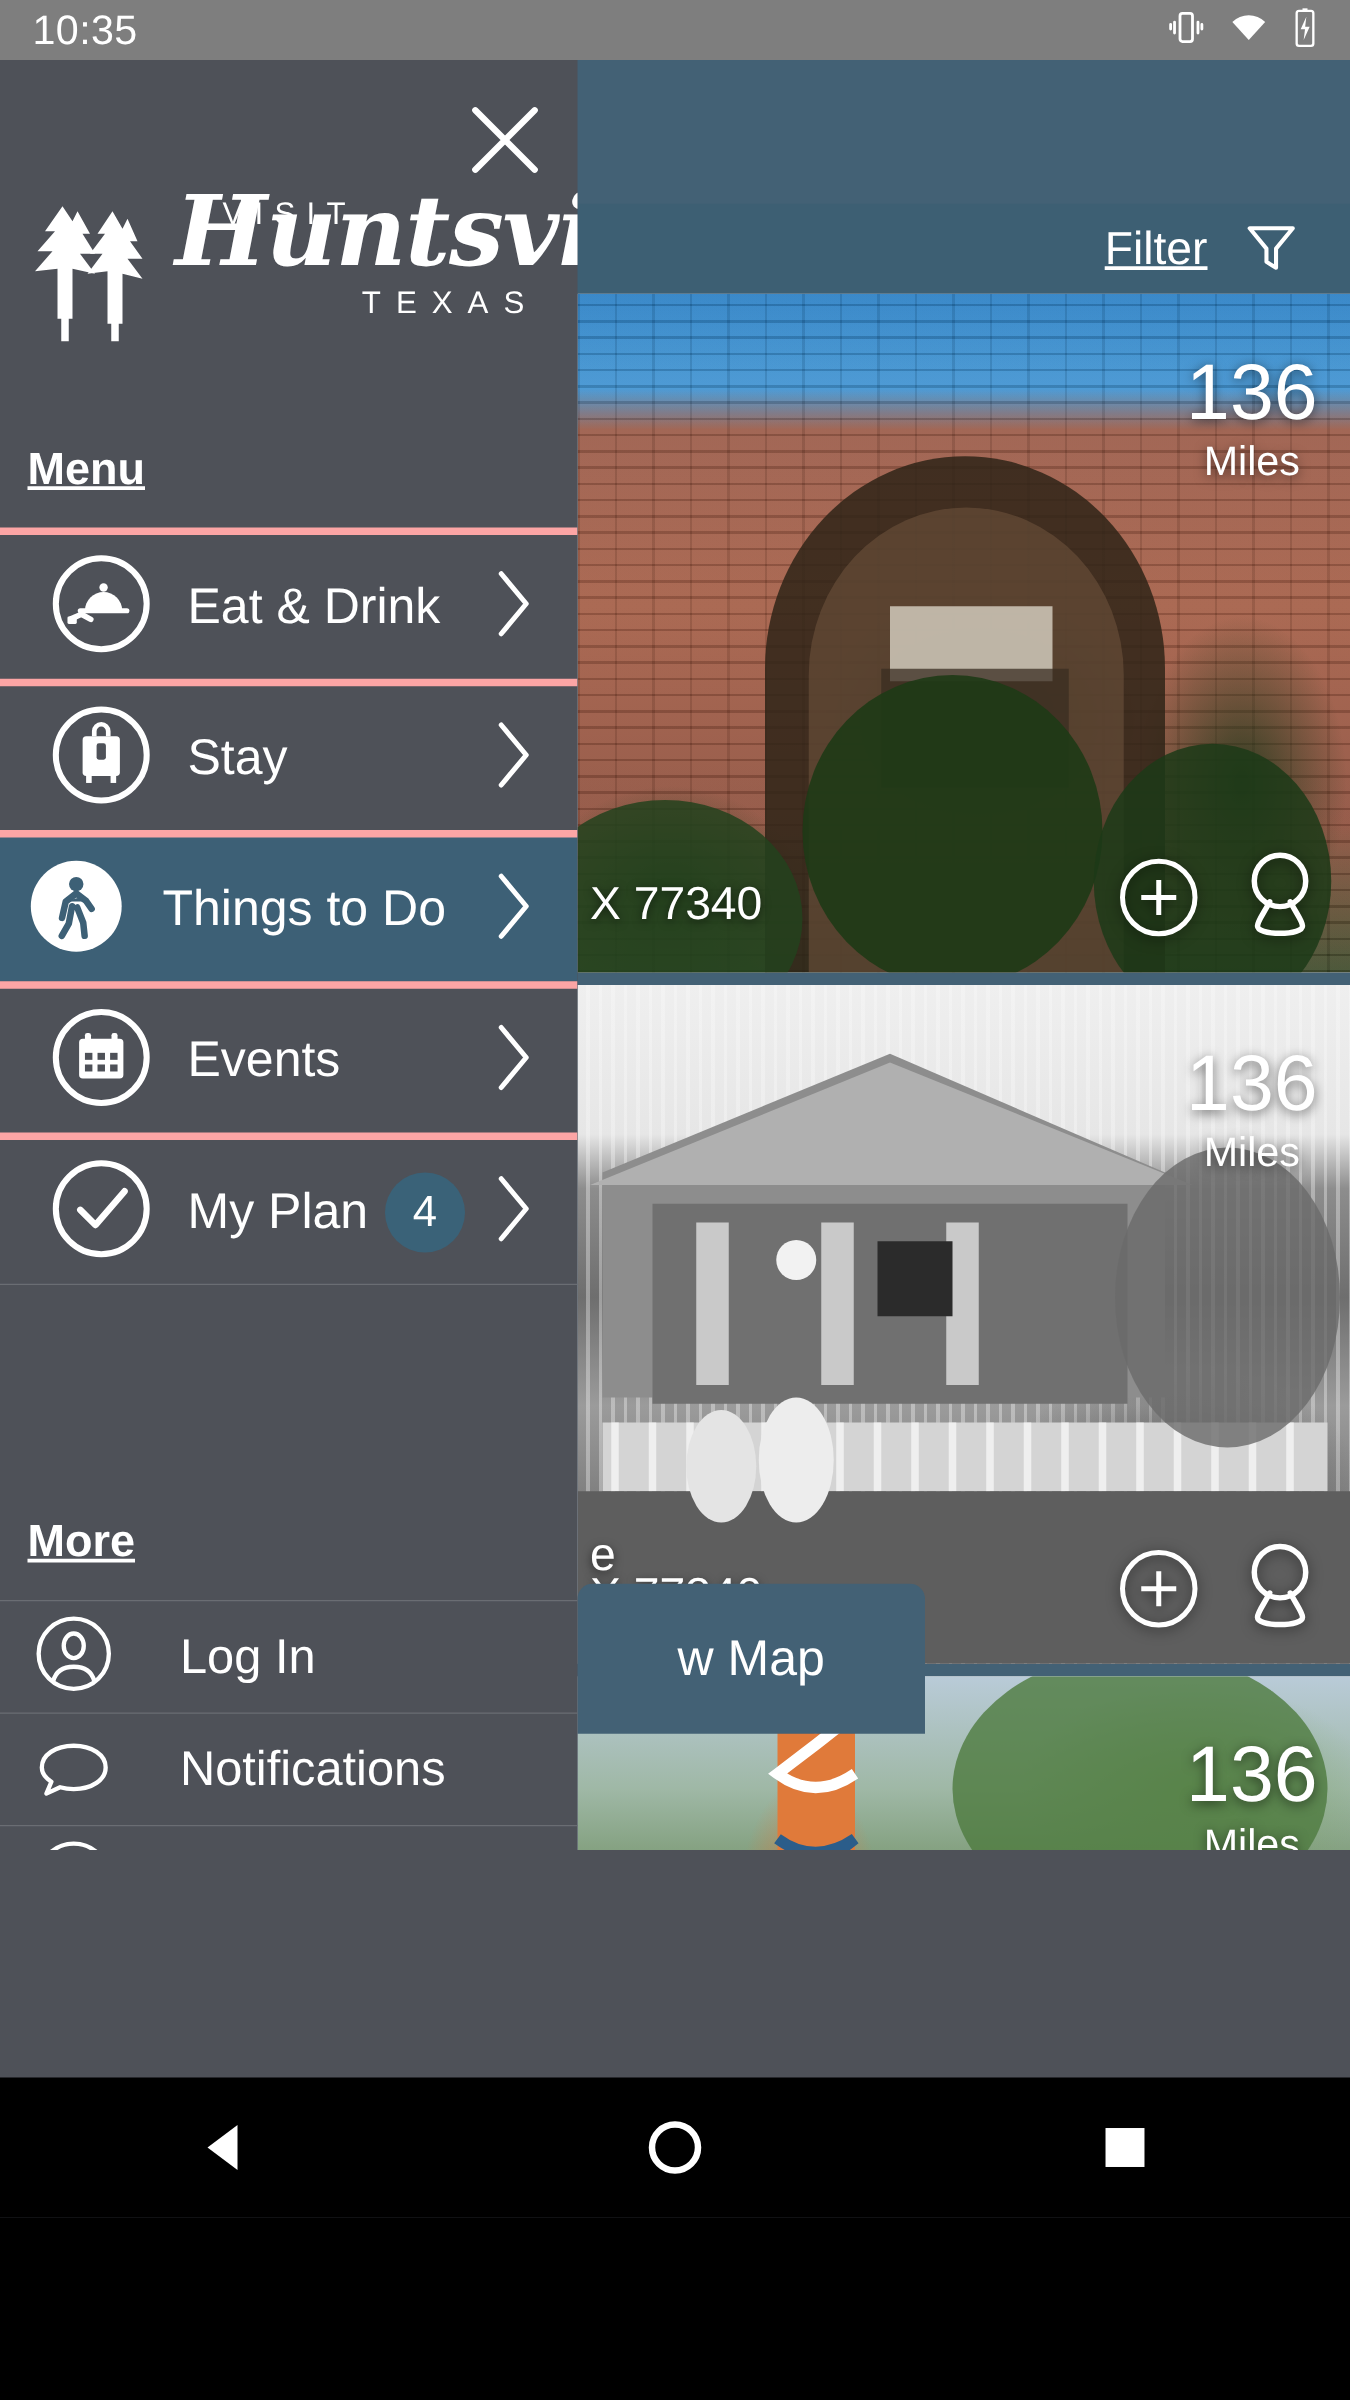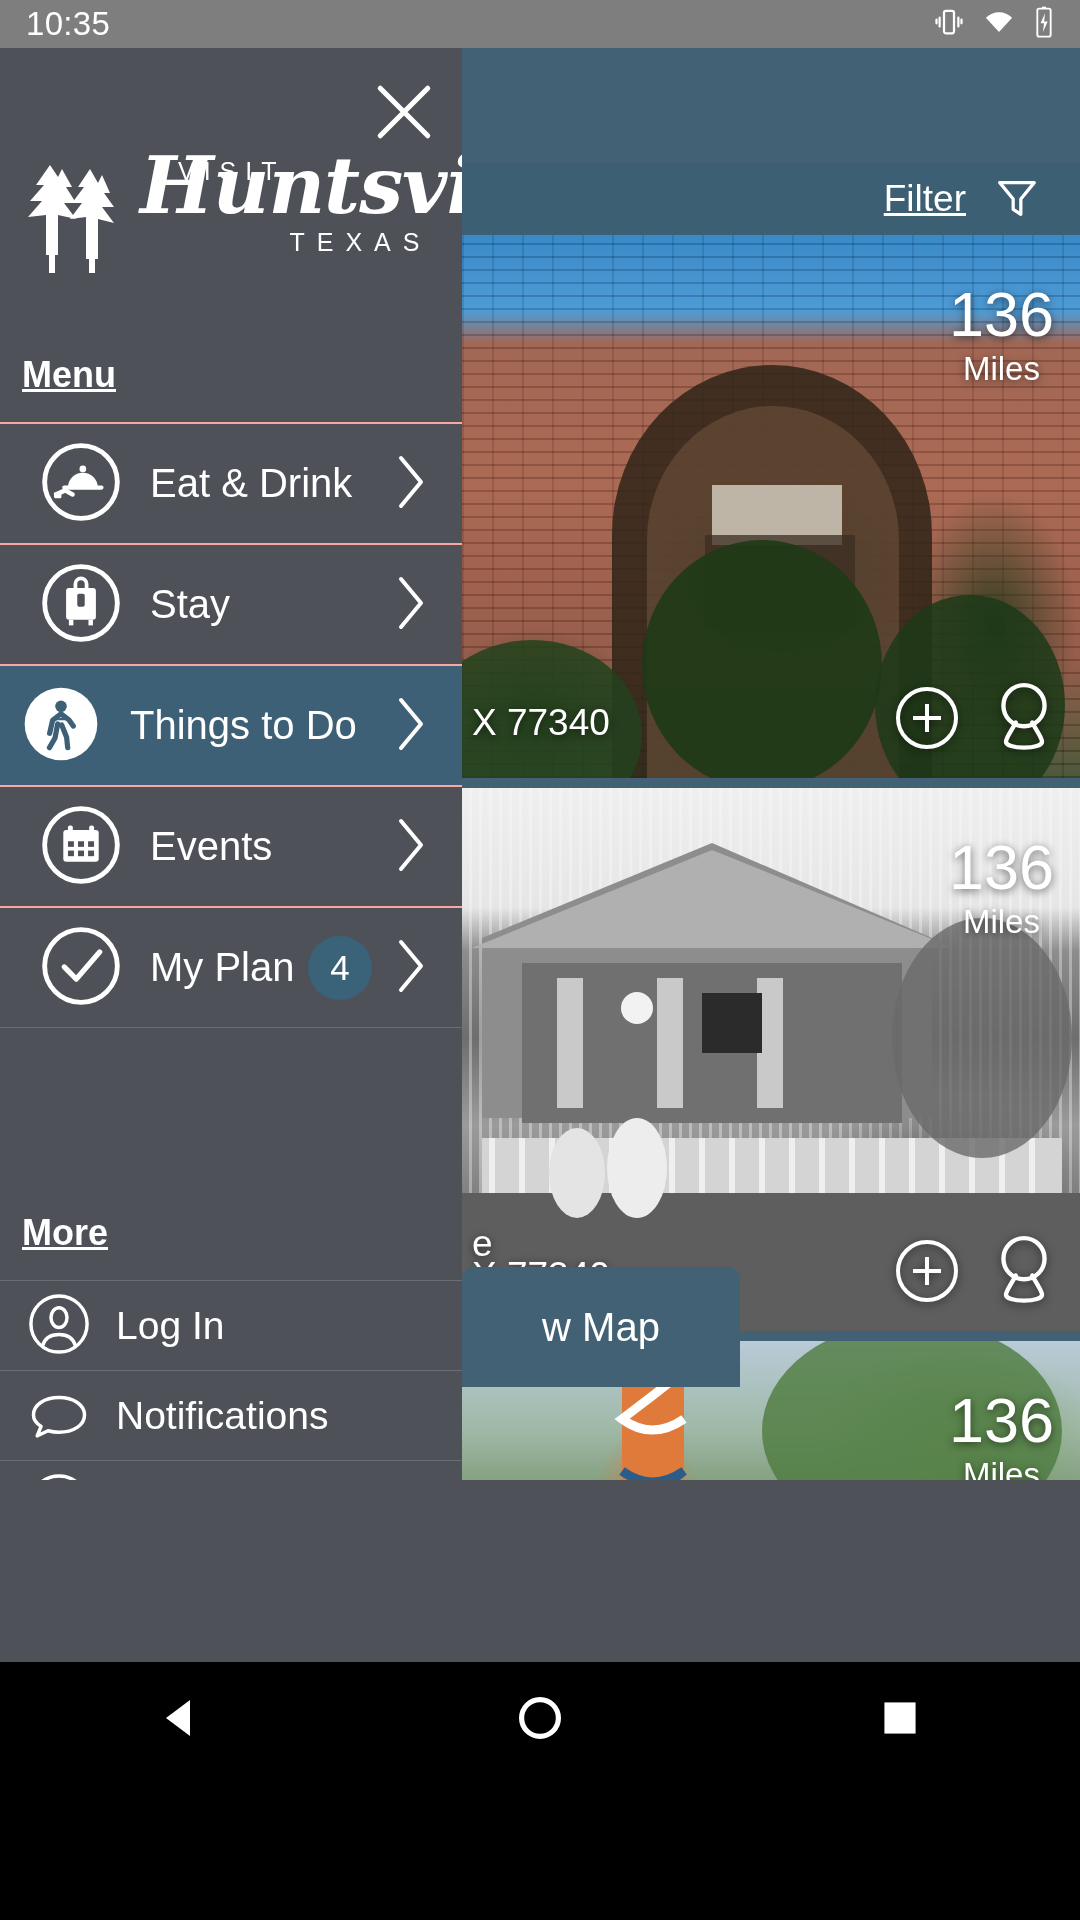--- a/index.html
+++ b/index.html
@@ -258,21 +258,21 @@
     padding: 26px 0 26px 22px;
     text-decoration: underline;
   }
   .menu-row {
     position: relative;
     height: 121px;
     display: flex;
     align-items: center;
     padding-left: 40px;
     box-sizing: border-box;
-    border-top: 2px solid #fca5a5;
+    border-top: 6px solid #fca5a5;
   }
   .menu-row.active { background: #3d6076; padding-left: 20px; }
   .menu-row .label {
     color: #ffffff;
     font-size: 40px;
     margin-left: 28px;
     flex: 1;
   }
   .menu-row .badge {
     width: 64px; height: 64px;
@@ -288,20 +288,21 @@
   .menu-row .chev { margin-right: 34px; }
 
   .more-row {
     position: relative;
     height: 90px;
     display: flex;
     align-items: center;
     padding-left: 28px;
     box-sizing: border-box;
     border-top: 1px solid #6a6d73;
+    gap: 28px;
   }
   .more-row .label {
     color: #ffffff;
     font-size: 39px;
     margin-left: 26px;
   }
   #spacer-gap { height: 158px; }
 
   
   #nav-bar {

